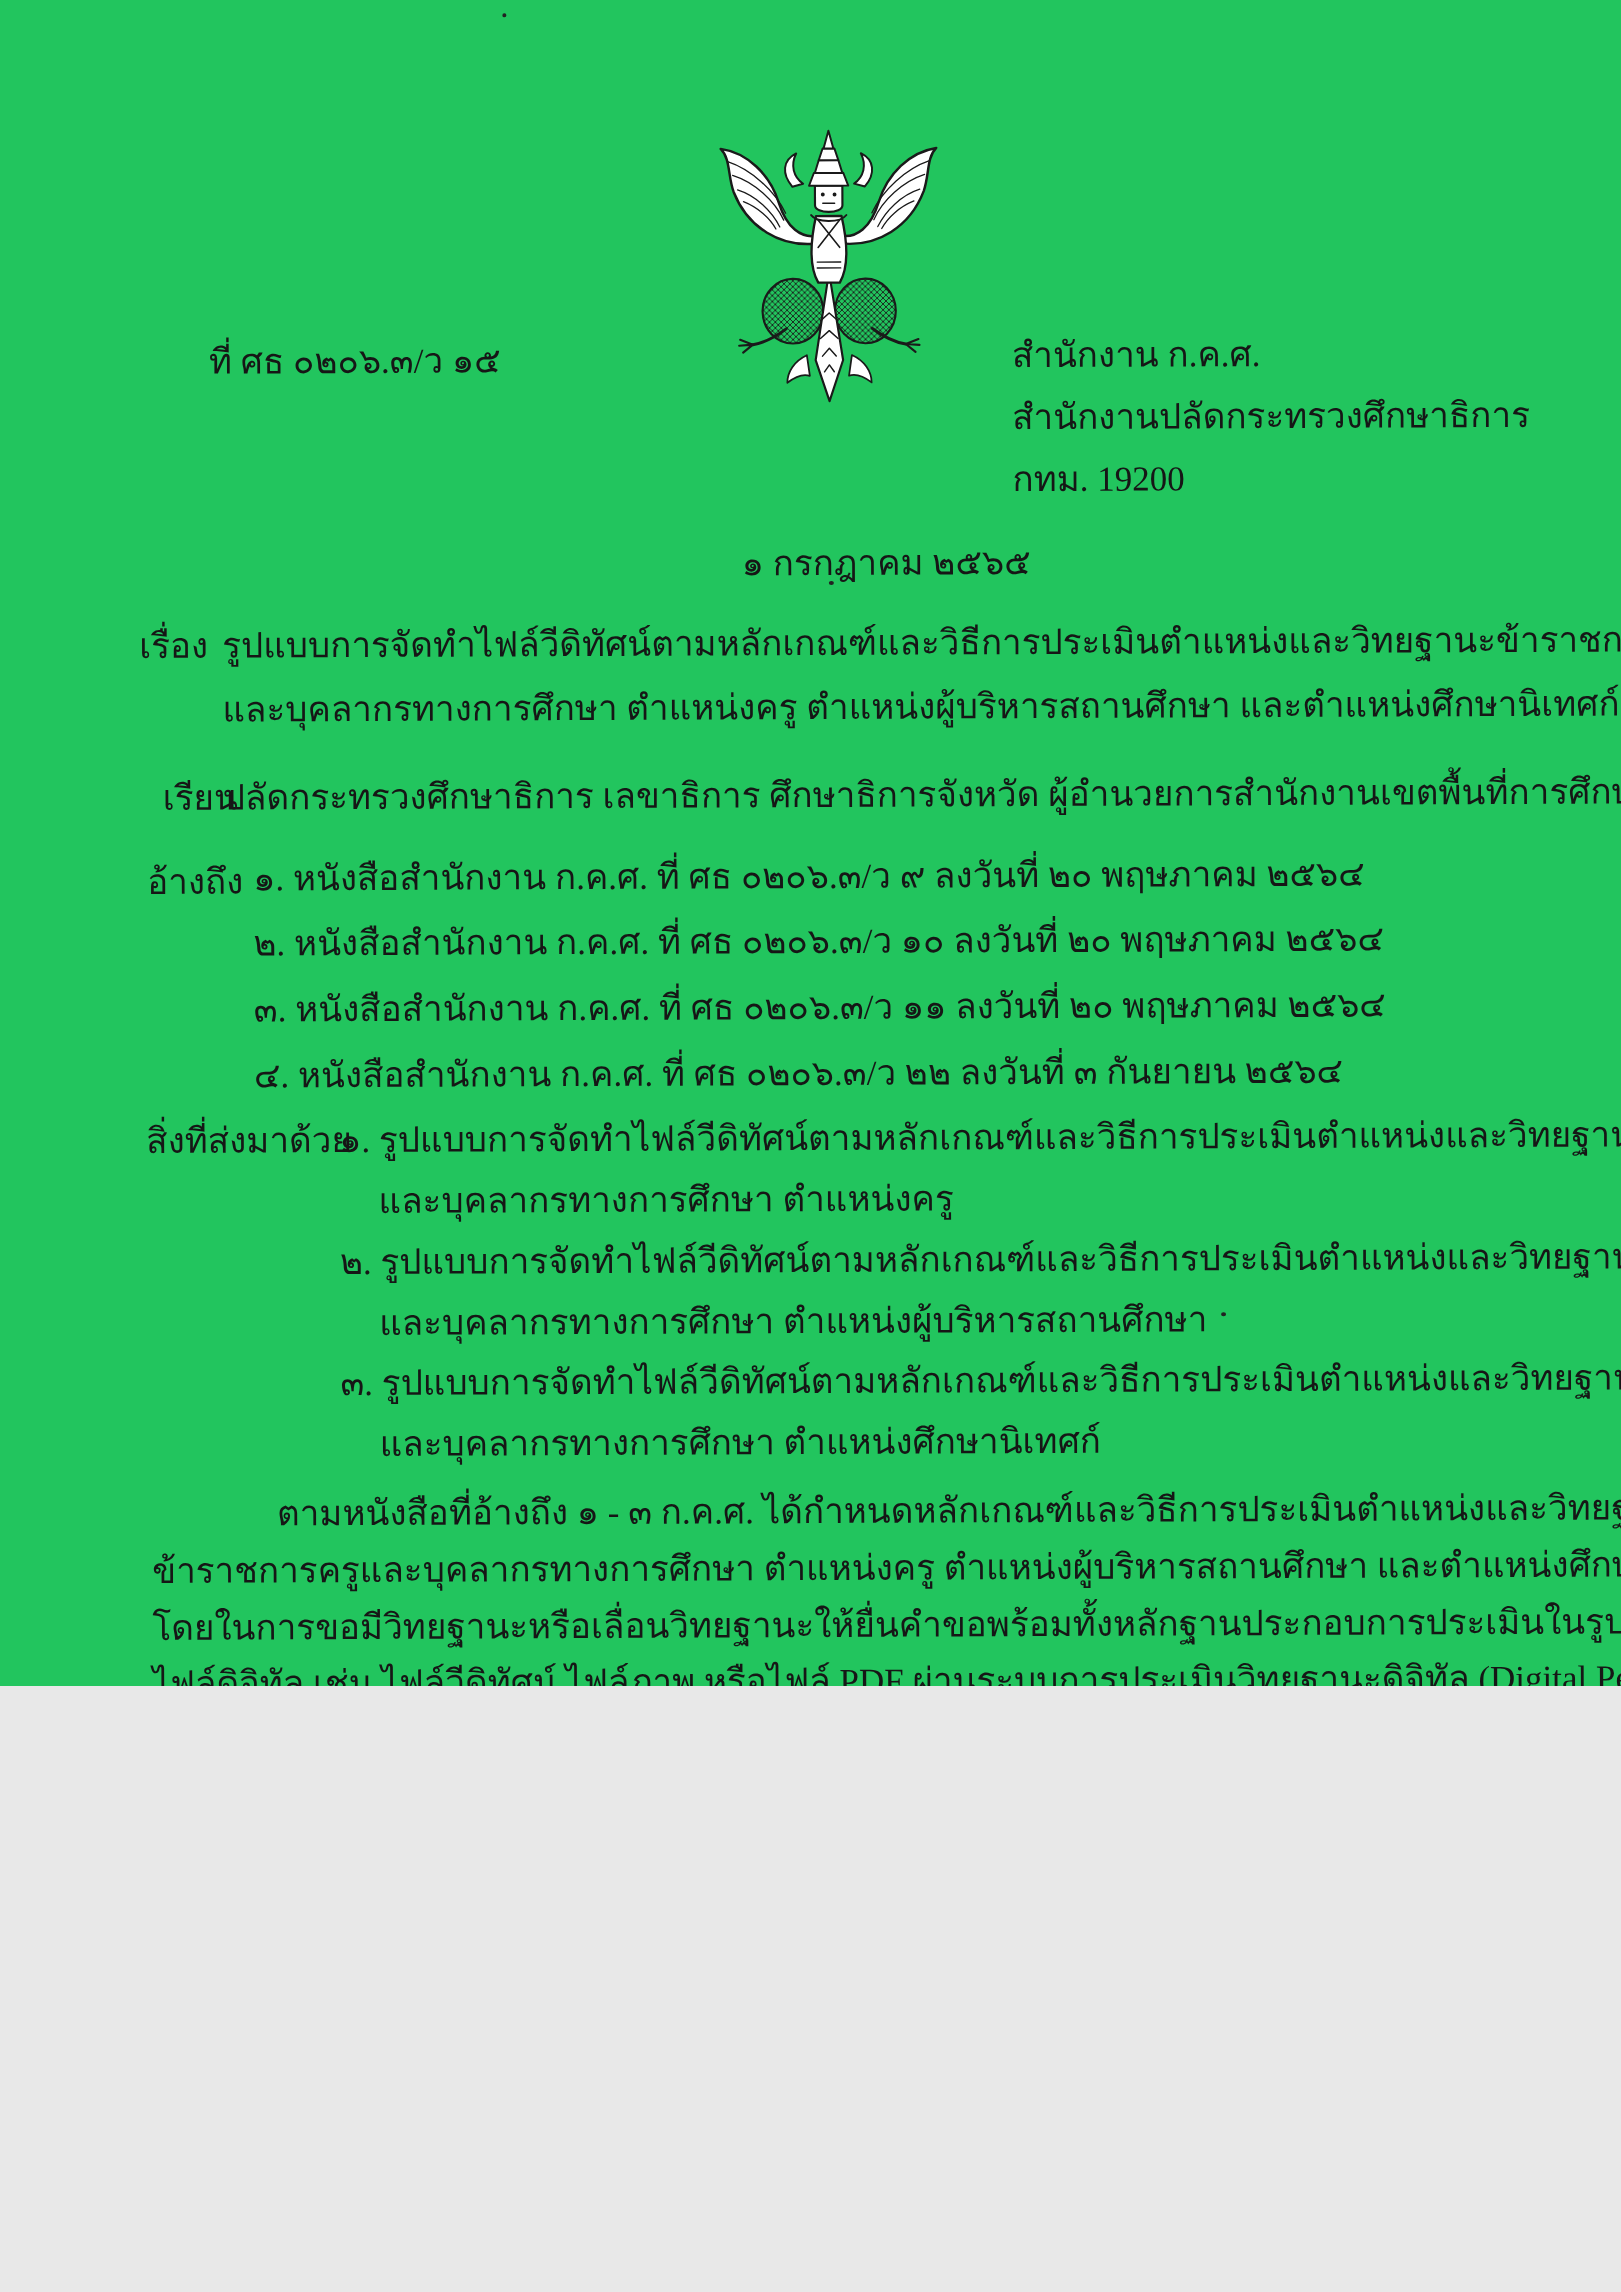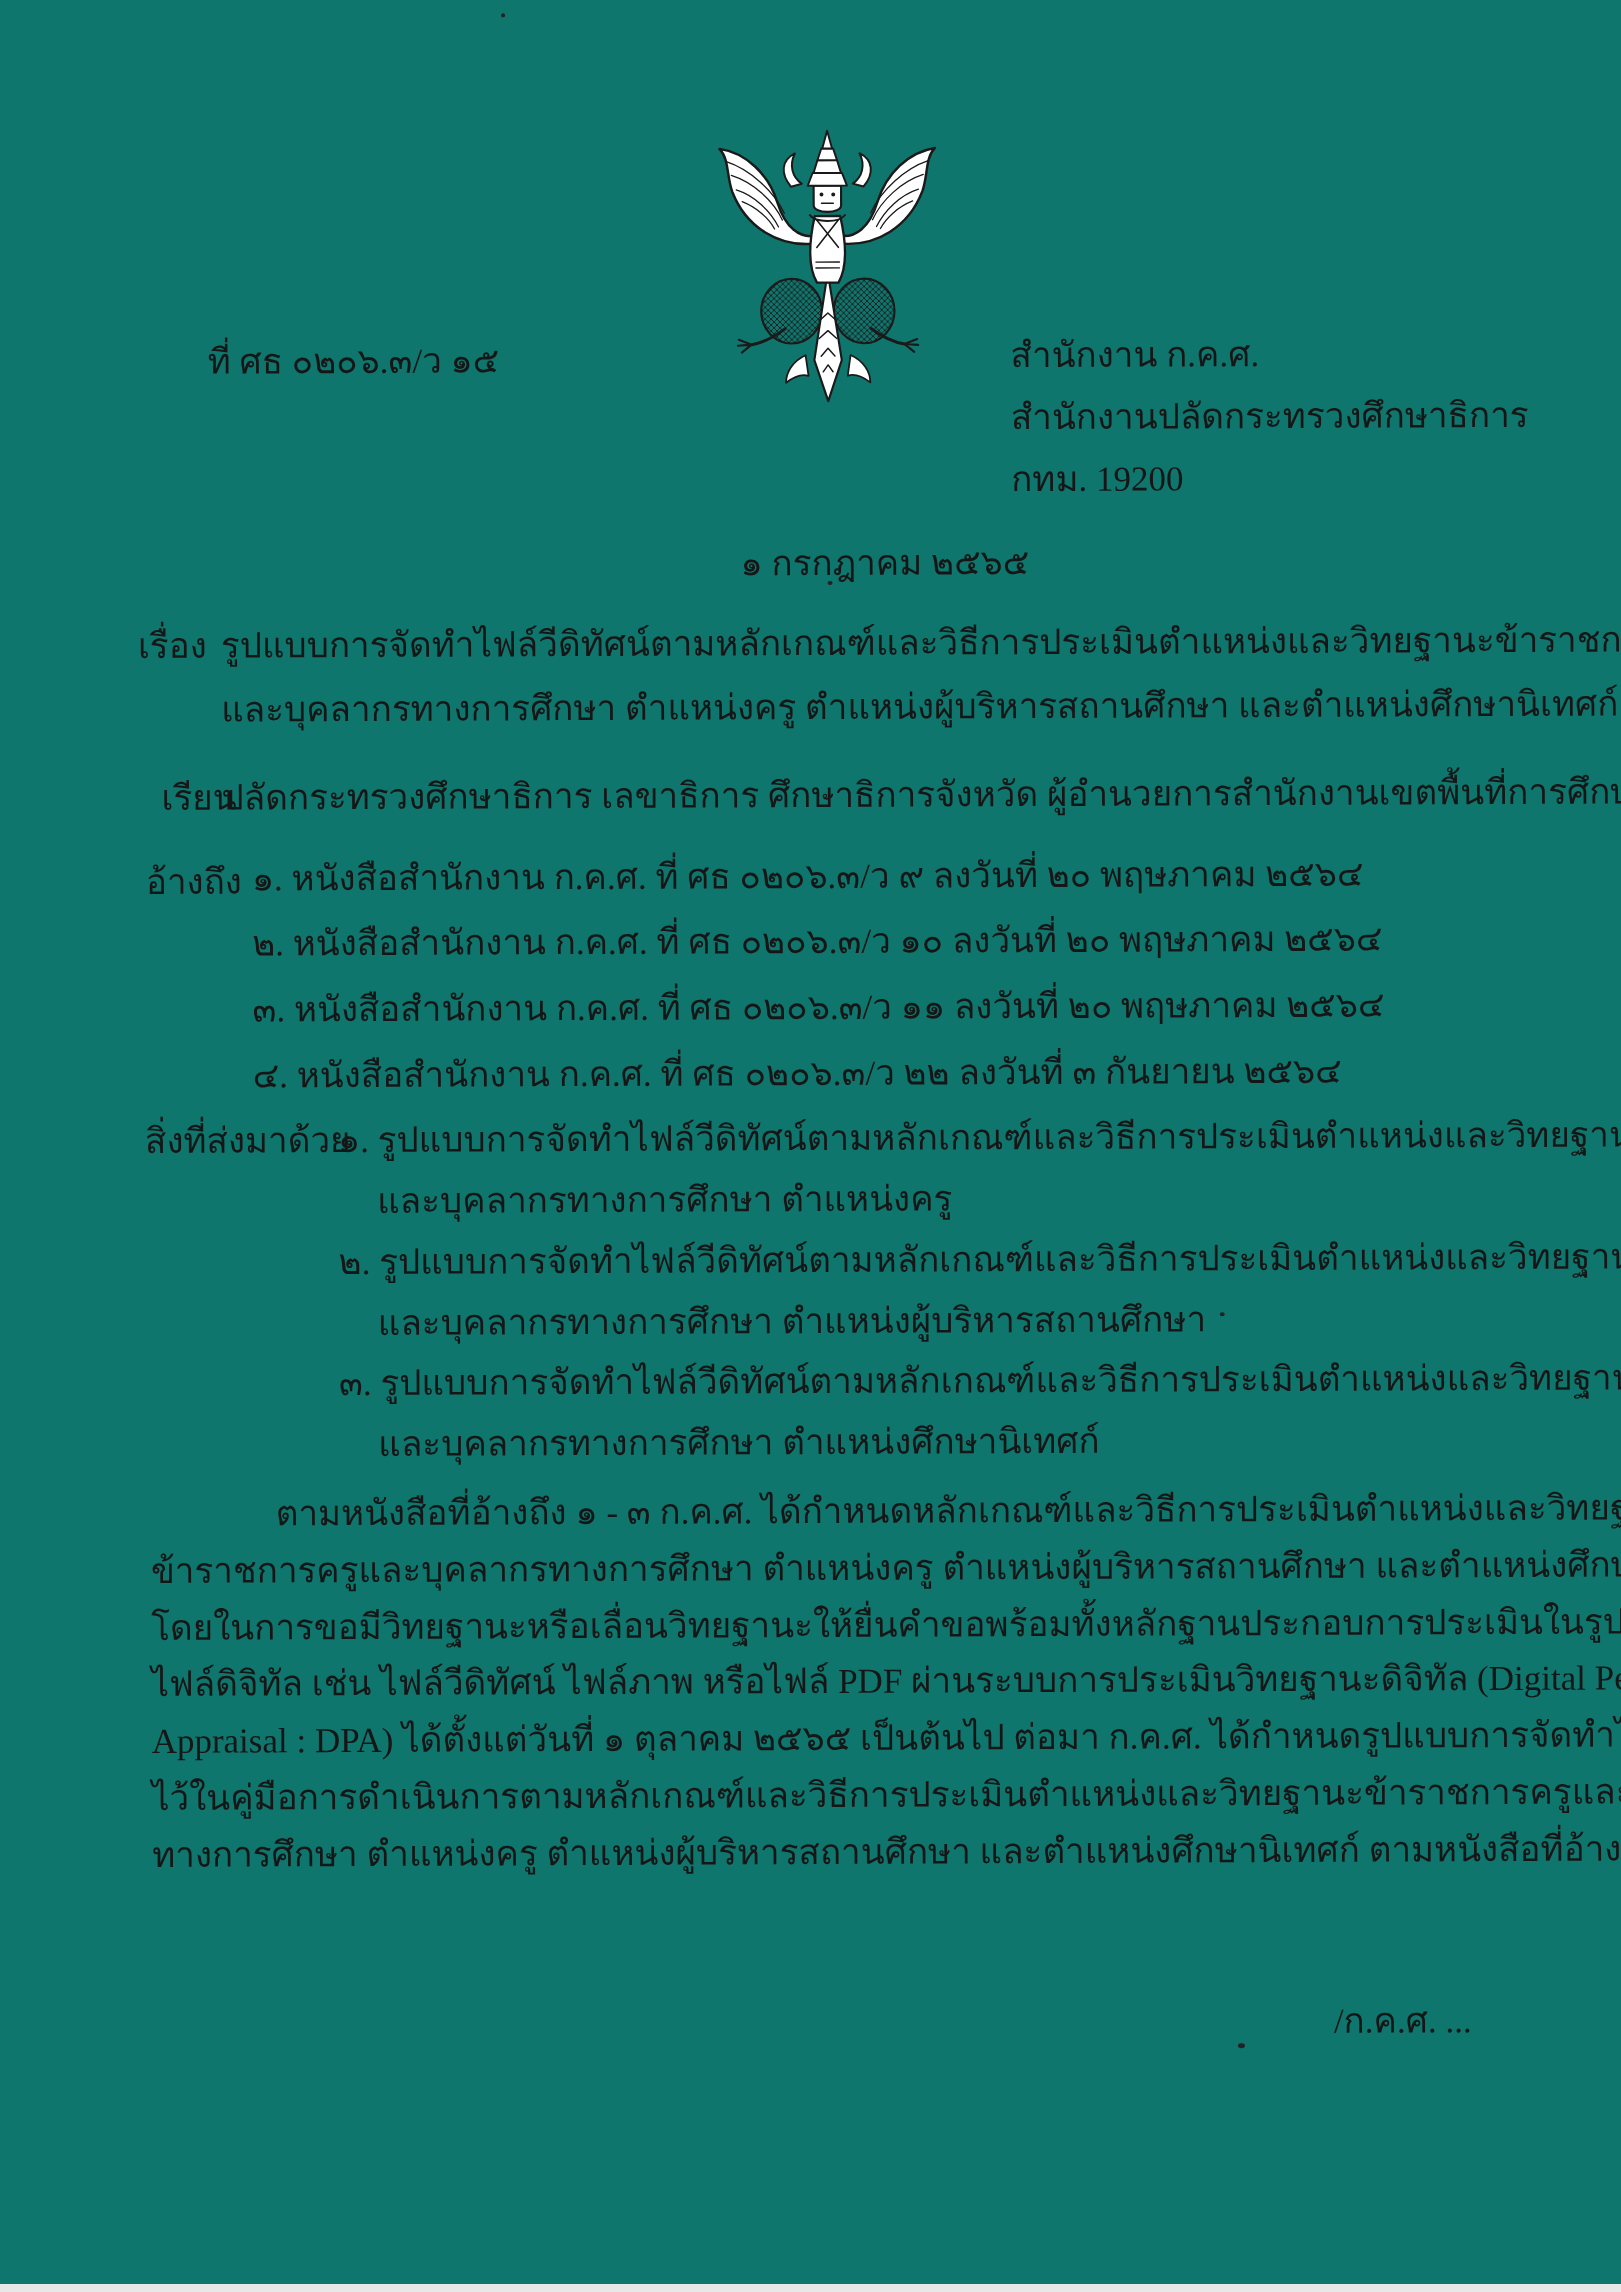--- a/index.html
+++ b/index.html
@@ -1,18 +1,18 @@
 <!DOCTYPE html>
 <html><head>
 <meta charset="utf-8">
 <style>
   html,body { margin:0; padding:0; background:#e8e8e8; }
   .page {
-    position:relative; width:1621px; height:2284px;
-    background:#0f766e; overflow:hidden;
+    position:relative; width:1621px; height:1686px;
+    background:#22c55e; overflow:hidden;
     font-family:"Liberation Serif","DejaVu Sans",sans-serif;
     color:#161616;
   }
   .tilt { position:absolute; inset:0; transform:rotate(-0.25deg); transform-origin:50% 50%; }
   .abs { position:absolute; white-space:nowrap; }
   .t  { font-size:35px; line-height:1.25; letter-spacing:0; }
   .dot { position:absolute; background:#222; border-radius:50%; }
   .emblem { position:absolute; left:698px; top:125px; width:267px; height:289px; }
   .emblem svg { width:100%; height:100%; }
 </style>

